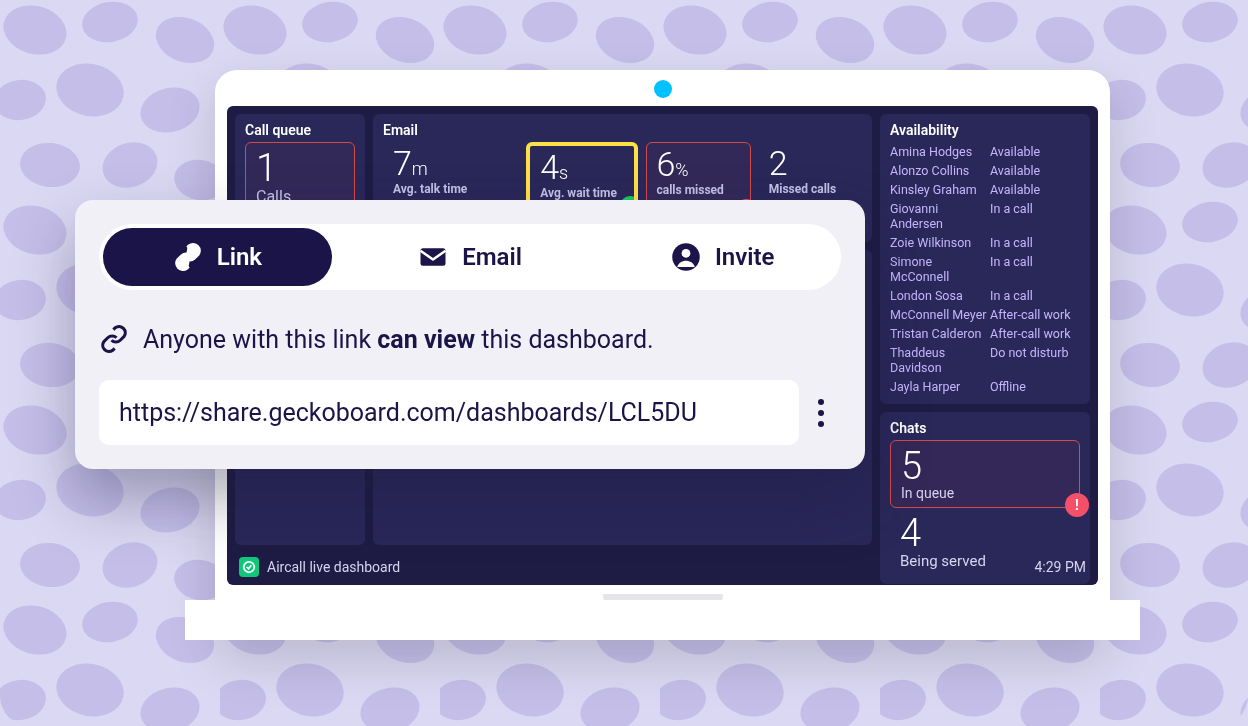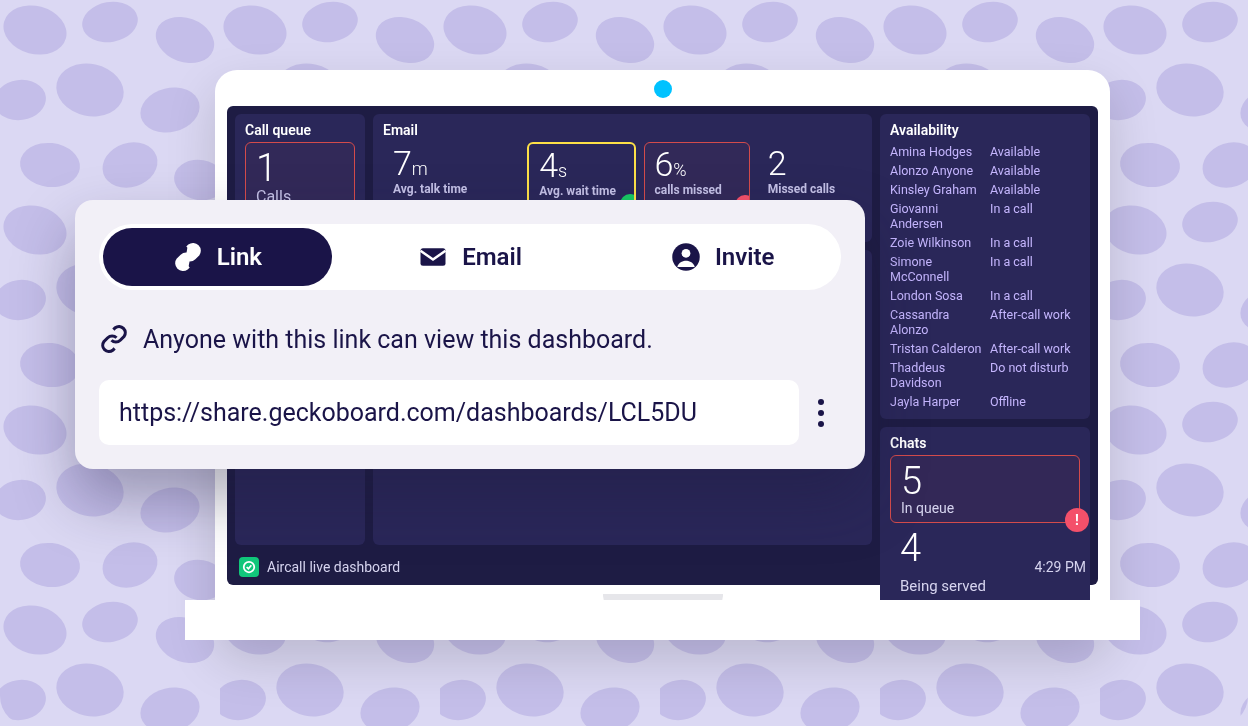--- a/index.html
+++ b/index.html
@@ -71,21 +71,21 @@
     grid-column: 2; grid-row: 1;
   }
   .today-metrics {
     display: flex; gap: 8px; margin-top: 4px;
   }
   .metric-box {
     flex:1; border-radius:6px; padding: 4px 10px 8px;
     position: relative;
     overflow: hidden;
   }
-  .metric-box.green { border:2px solid #fde047;margin-left:32px; }
+  .metric-box.green { border:4px solid #fde047;margin-left:32px; }
   .metric-box.red { border:1px solid #d34b4b; background: rgba(211,75,75,0.05);}
   .metric-value { font-size: 34px; font-weight: 300; line-height: 1;}
   .metric-value .unit { font-size: 18px; }
   .metric-label { font-size: 12px; color: #c4c1e6; margin-top: 2px; font-weight: bold;}
   .metric-dot {
     position:absolute; bottom:-8px; right:8px;
     width:20px; height:20px; border-radius:50%;
   }
   .metric-dot.green { background:#17c964; right:-6px;}
   .metric-dot.red { background:#f4506a; right:-6px;}
@@ -108,21 +108,21 @@
   }
   .chats-box .label { font-size:14px; color:#d6d4ef; }
   .chats-alert {
     position:absolute; right:-10px; bottom:-10px;
     width:24px; height:24px; border-radius:50%;
     background:#f4506a; color:#fff; font-weight:bold;
     display:flex; align-items:center; justify-content:center;
     font-size:14px;
   }
   .served-box { padding:0 10px 6px;}
-  .served-box .label { font-size:15px; color:#d6d4ef;margin-top:10px;}
+  .served-box .label { font-size:15px; color:#d6d4ef;}
 
   .table-section {
     grid-column: 1 / span 2; grid-row: 2;
     display: grid;
     grid-template-columns: 130px 1fr;
     gap:8px;
   }
   .table-card { font-size:12.5px; }
   .table-row { display:flex; justify-content:space-between; padding:3px 0; color:#d6d4ef; align-items:center;}
   .table-row .cell { padding-right: 10px; }
@@ -197,21 +197,21 @@
   .share-tab.active svg { stroke:#fff; fill:#fff;}
   .share-desc {
     display:flex;
     align-items:center;
     gap:14px;
     margin-top:34px;
     font-size:25px;
     color:#1a1448;
   }
   .share-desc svg { width:30px; height:30px; flex-shrink:0;}
-  .share-desc .bold { font-weight:400; }
+  .share-desc .bold { font-weight:700; }
   .share-url-row {
     display:flex;
     align-items:center;
     gap:2px;
     margin-top:26px;
   }
   .share-url-input {
     flex:1;
     background:#fff;
     border:none;
@@ -293,21 +293,21 @@
 
     <div class="availability">
       <div class="card avail-card">
         <div class="card-title">Availability</div>
         <div class="avail-list" id="avail-list">
             <div class="avail-row">
               <span class="name">Amina Hodges</span>
               <span class="status">Available</span>
             </div>
             <div class="avail-row">
-              <span class="name">Alonzo Anyone</span>
+              <span class="name">Alonzo Collins</span>
               <span class="status">Available</span>
             </div>
             <div class="avail-row">
               <span class="name">Kinsley Graham</span>
               <span class="status">Available</span>
             </div>
             <div class="avail-row">
               <span class="name">Giovanni Andersen</span>
               <span class="status">In a call</span>
             </div>
@@ -317,21 +317,21 @@
             </div>
             <div class="avail-row">
               <span class="name">Simone McConnell</span>
               <span class="status">In a call</span>
             </div>
             <div class="avail-row">
               <span class="name">London Sosa</span>
               <span class="status">In a call</span>
             </div>
             <div class="avail-row">
-              <span class="name">Cassandra Alonzo</span>
+              <span class="name">McConnell Meyer</span>
               <span class="status">After-call work</span>
             </div>
             <div class="avail-row">
               <span class="name">Tristan Calderon</span>
               <span class="status">After-call work</span>
             </div>
             <div class="avail-row">
               <span class="name">Thaddeus Davidson</span>
               <span class="status">Do not disturb</span>
             </div>

